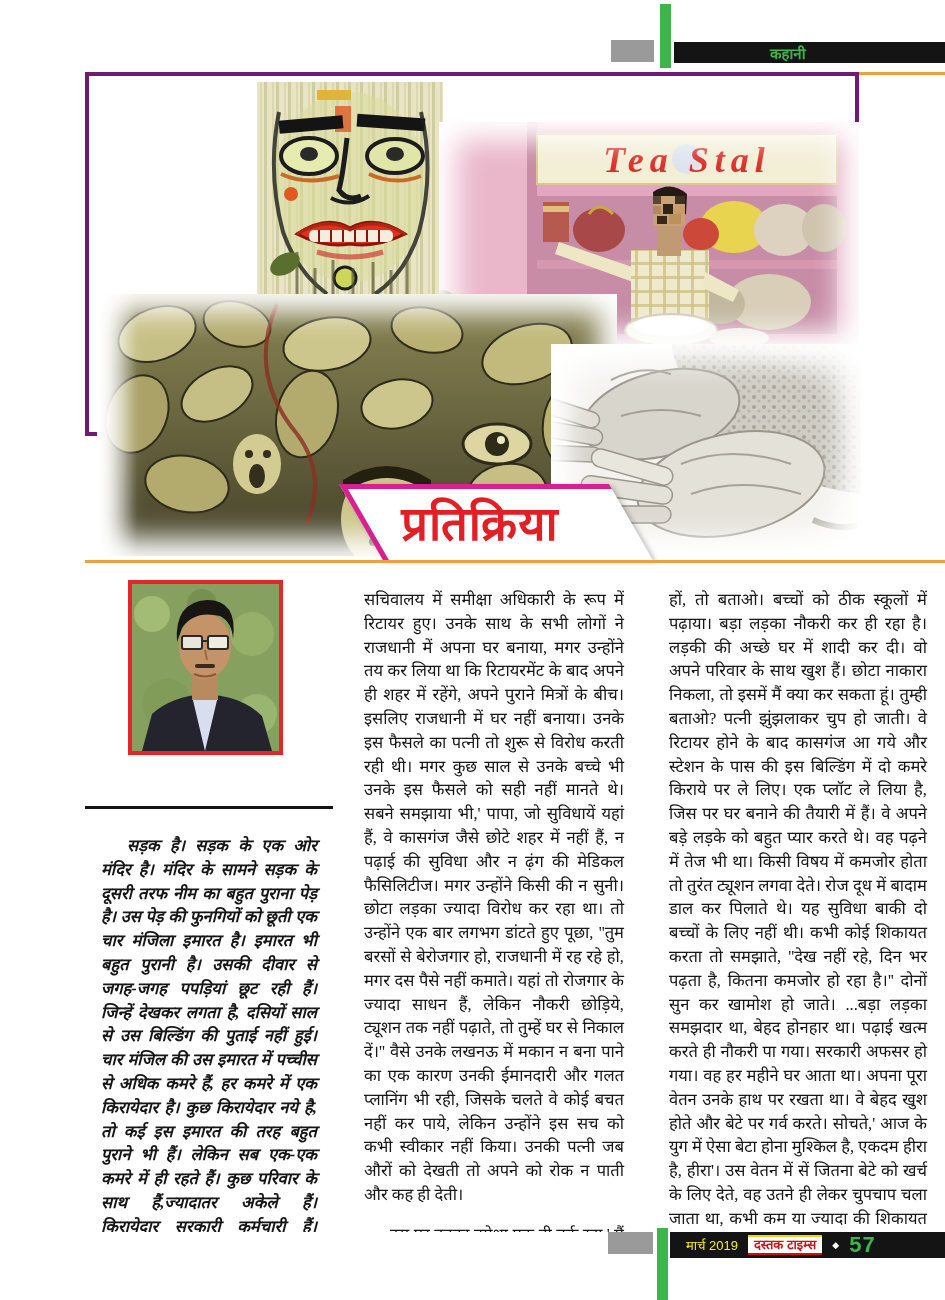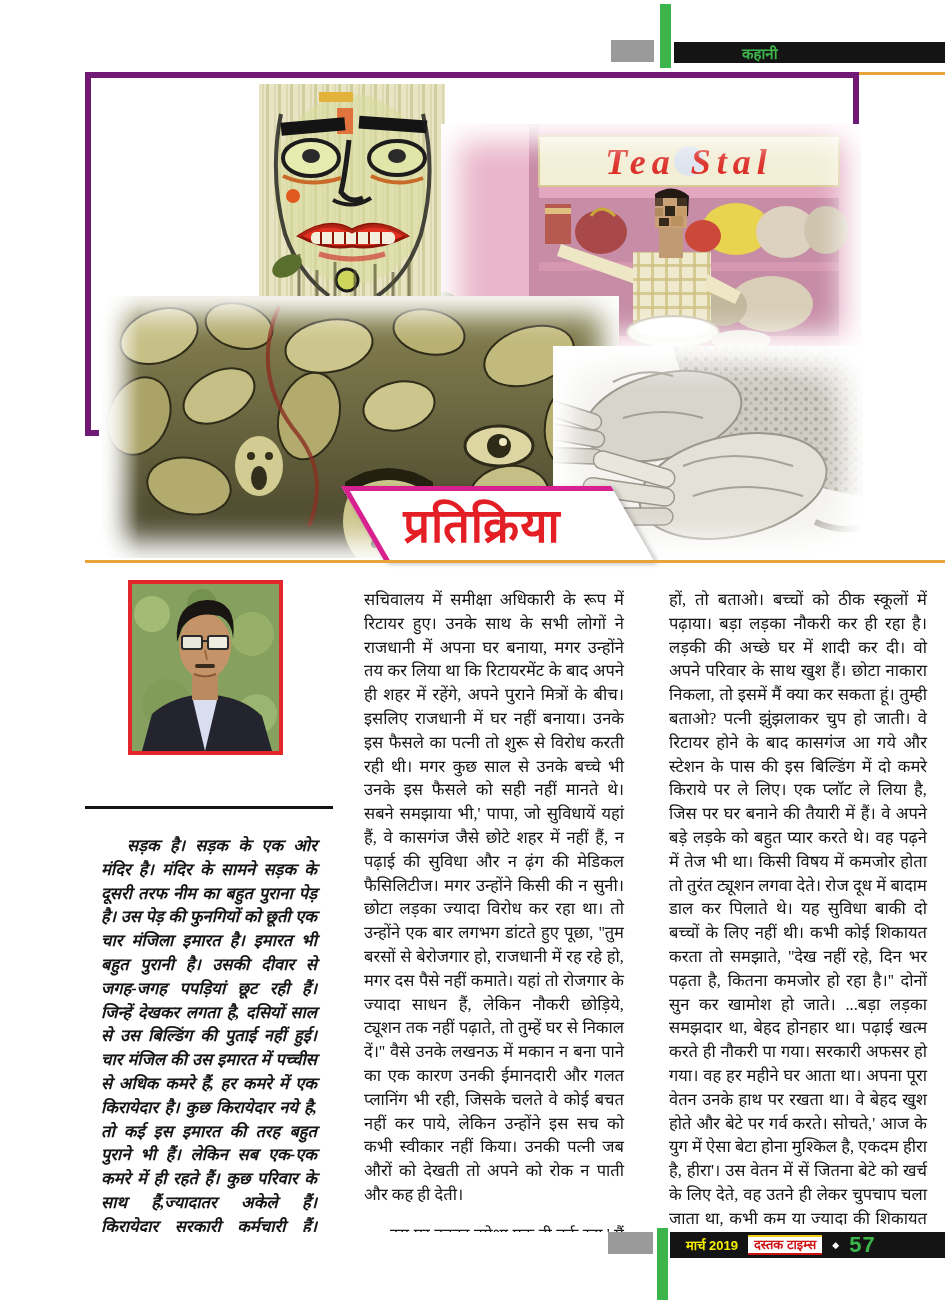--- a/index.html
+++ b/index.html
@@ -7,28 +7,28 @@
   .page {
     position:relative; width:945px; height:1300px; margin:0 auto;
     background:#fff; overflow:hidden;
     font-family:"Liberation Serif", serif; color:#161616;
   }
   
   .hdr-gray  { position:absolute; left:611px; top:40px;  width:43px;  height:22px; background:#9a9a9a; }
   .hdr-green { position:absolute; left:660px; top:4px;   width:11px;  height:64px; background:#3db54a; }
   .hdr-black { position:absolute; left:674px; top:42px;  width:271px; height:21px; background:#141414;
                display:flex; align-items:center; }
-  .hdr-black span { color:#3db54a; font-weight:bold; font-size:15px; padding-left:68px;
+  .hdr-black span { color:#3db54a; font-weight:bold; font-size:15px; padding-left:96px;
                     font-family:Liberation Sans, sans-serif; }
   .rule-orange-top    { position:absolute; left:85px; top:72px;  width:860px; height:3px; background:#e8a33d; }
   .rule-orange-bottom { position:absolute; left:85px; top:560px; width:860px; height:3px; background:#e8a33d; }
 
   
   .collage { position:absolute; left:85px; top:72px; width:774px; height:364px;
-             border:6px solid #701a75; background:#fff; }
+             border:4px solid #701a75; background:#fff; }
   .art { position:absolute; }
   .art svg { display:block; width:100%; height:100%; }
   .fade::after { content:''; position:absolute; inset:0; pointer-events:none;
                  box-shadow:inset 0 0 28px 18px #fff; }
   .face-art  { left:168px; top:6px;   width:186px; height:224px; }
   .tea-stall { left:350px; top:46px;  width:420px; height:228px; }
   .crowd     { left:8px;   top:218px; width:520px; height:262px; }
   .hands     { left:462px; top:268px; width:310px; height:212px; }
 
   .banner { position:absolute; left:250px; top:408px; width:270px; height:76px;
@@ -56,21 +56,21 @@
   .col-left .lead { font-weight:bold; font-style:italic; }
   .col-mid   { left:348px; top:572px; width:292px; height:660px; }
   .col-right { left:653px; top:572px; width:290px; height:660px; }
 
   
   .ftr-gray  { position:absolute; left:608px; top:1232px; width:45px; height:22px; background:#9a9a9a; }
   .ftr-green { position:absolute; left:657px; top:1228px; width:11px; height:72px; background:#3db54a; }
   .ftr-black { position:absolute; left:670px; top:1232px; width:275px; height:26px; background:#141414;
                display:flex; align-items:center; gap:10px; padding-left:16px;
                font-family:"Liberation Sans", sans-serif; }
-  .ftr-date  { color:#f7ef00; font-weight:bold; font-size:13px; }
+  .ftr-date  { color:#f7ef00; font-weight:normal; font-size:13px; }
   .ftr-logo  { background:#fff; border-top:2px solid #f3d11a; border-bottom:2px solid #cc1111;
                color:#cf1418; font-weight:bold; font-size:13px; padding:0 6px; line-height:16px; }
   .ftr-diamond { color:#fff; font-size:9px; line-height:1; }
   .ftr-num   { color:#3db54a; font-weight:bold; font-size:22px; letter-spacing:1px;text-align:center; }
 </style>
 </head>
 <body>
 
 <div class="page">
 

